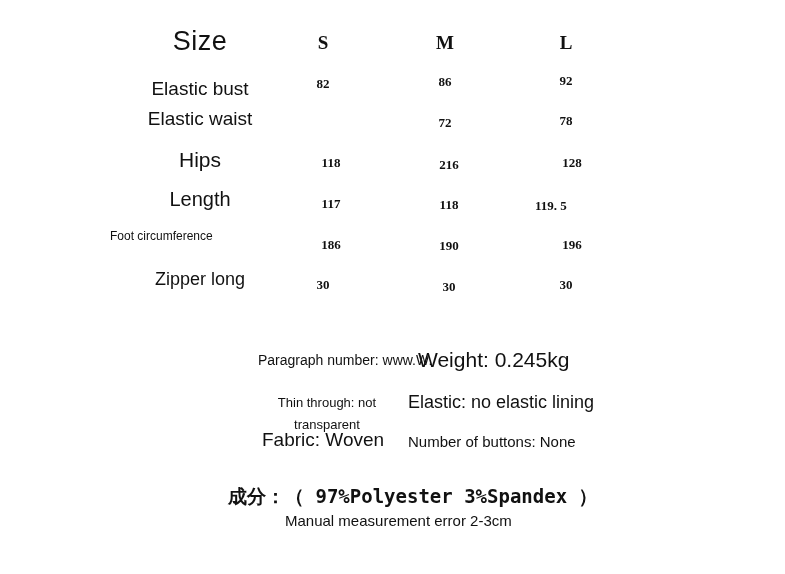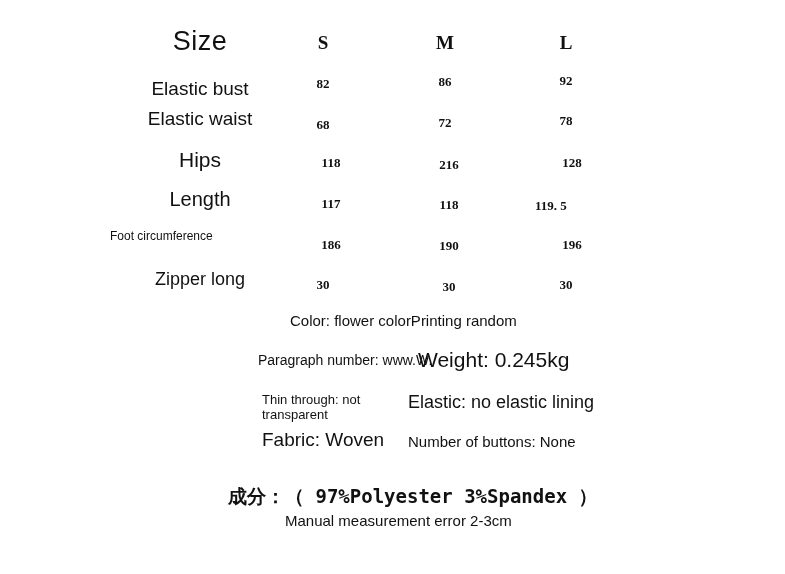--- a/index.html
+++ b/index.html
@@ -104,21 +104,20 @@
     <div class="hdr-col col-s">S</div>
     <div class="hdr-col col-m">M</div>
     <div class="hdr-col col-l">L</div>
 
     <div class="row-label lbl" style="top:70px;margin-top:8px;">Elastic bust</div>
     <div class="cell-val v vs" style="top:76px;">82</div>
     <div class="cell-val v vm" style="top:74px;">86</div>
     <div class="cell-val v vl" style="top:73px;">92</div>
 
     <div class="row-label lbl" style="top:108px;">Elastic waist</div>
-    <div class="cell-val v vs" style="top:117px;">68</div>
     <div class="cell-val v vm" style="top:115px;">72</div>
     <div class="cell-val v vl" style="top:113px;">78</div>
 
     <div class="row-label lbl" style="top:148px; font-size:21px;">Hips</div>
     <div class="cell-val v vs" style="top:155px; left:286px;">118</div>
     <div class="cell-val v vm" style="top:157px; left:404px;">216</div>
     <div class="cell-val v vl" style="top:155px; left:527px;">128</div>
 
     <div class="row-label lbl" style="top:188px; font-size:20px;">Length</div>
     <div class="cell-val v vs" style="top:196px; left:286px;">117</div>
@@ -131,27 +130,26 @@
     <div class="cell-val v vl" style="top:237px; left:527px;">196</div>
 
     <div class="row-label lbl" style="top:269px; font-size:18px;">Zipper long</div>
     <div class="cell-val v vs" style="top:277px;">30</div>
     <div class="cell-val v vm" style="top:279px; left:404px;">30</div>
     <div class="cell-val v vl" style="top:277px;">30</div>
   </div>
 
   <div class="info">
 
-    <div class="info-line" style="left:290px; top:12px; font-size:15px;">Color: flower colorPrinting random</div>
 
     <div class="info-line" style="left:258px; top:52px; font-size:14px;">Paragraph number: www.W.</div>
 
     <div class="info-line" style="left:418px; top:48px; font-size:21px;">Weight: 0.245kg</div>
 
-    <div class="info-line" style="left:262px; top:92px; font-size:13px; white-space:normal; width:130px; line-height:15px;">Thin through: not transparent</div>
+    <div class="info-line" style="left:262px; top:92px; font-size:13px; white-space:normal; width:130px; line-height:22px;text-align:center;">Thin through: not transparent</div>
 
     <div class="info-line" style="left:400px; top:92px; font-size:18px;margin-left:8px;">Elastic: no elastic lining</div>
 
     <div class="info-line" style="left:262px; top:129px; font-size:19px;">Fabric: Woven</div>
 
     <div class="info-line" style="left:408px; top:133px; font-size:15px;">Number of buttons: None</div>
 
     <div class="info-line mono-cn" style="left:228px; top:184px; font-size:19px; font-weight:bold;">成分：（ 97%Polyester 3%Spandex ）</div>
 
     <div class="info-line" style="left:285px; top:212px; font-size:15px;">Manual measurement error 2-3cm</div>

